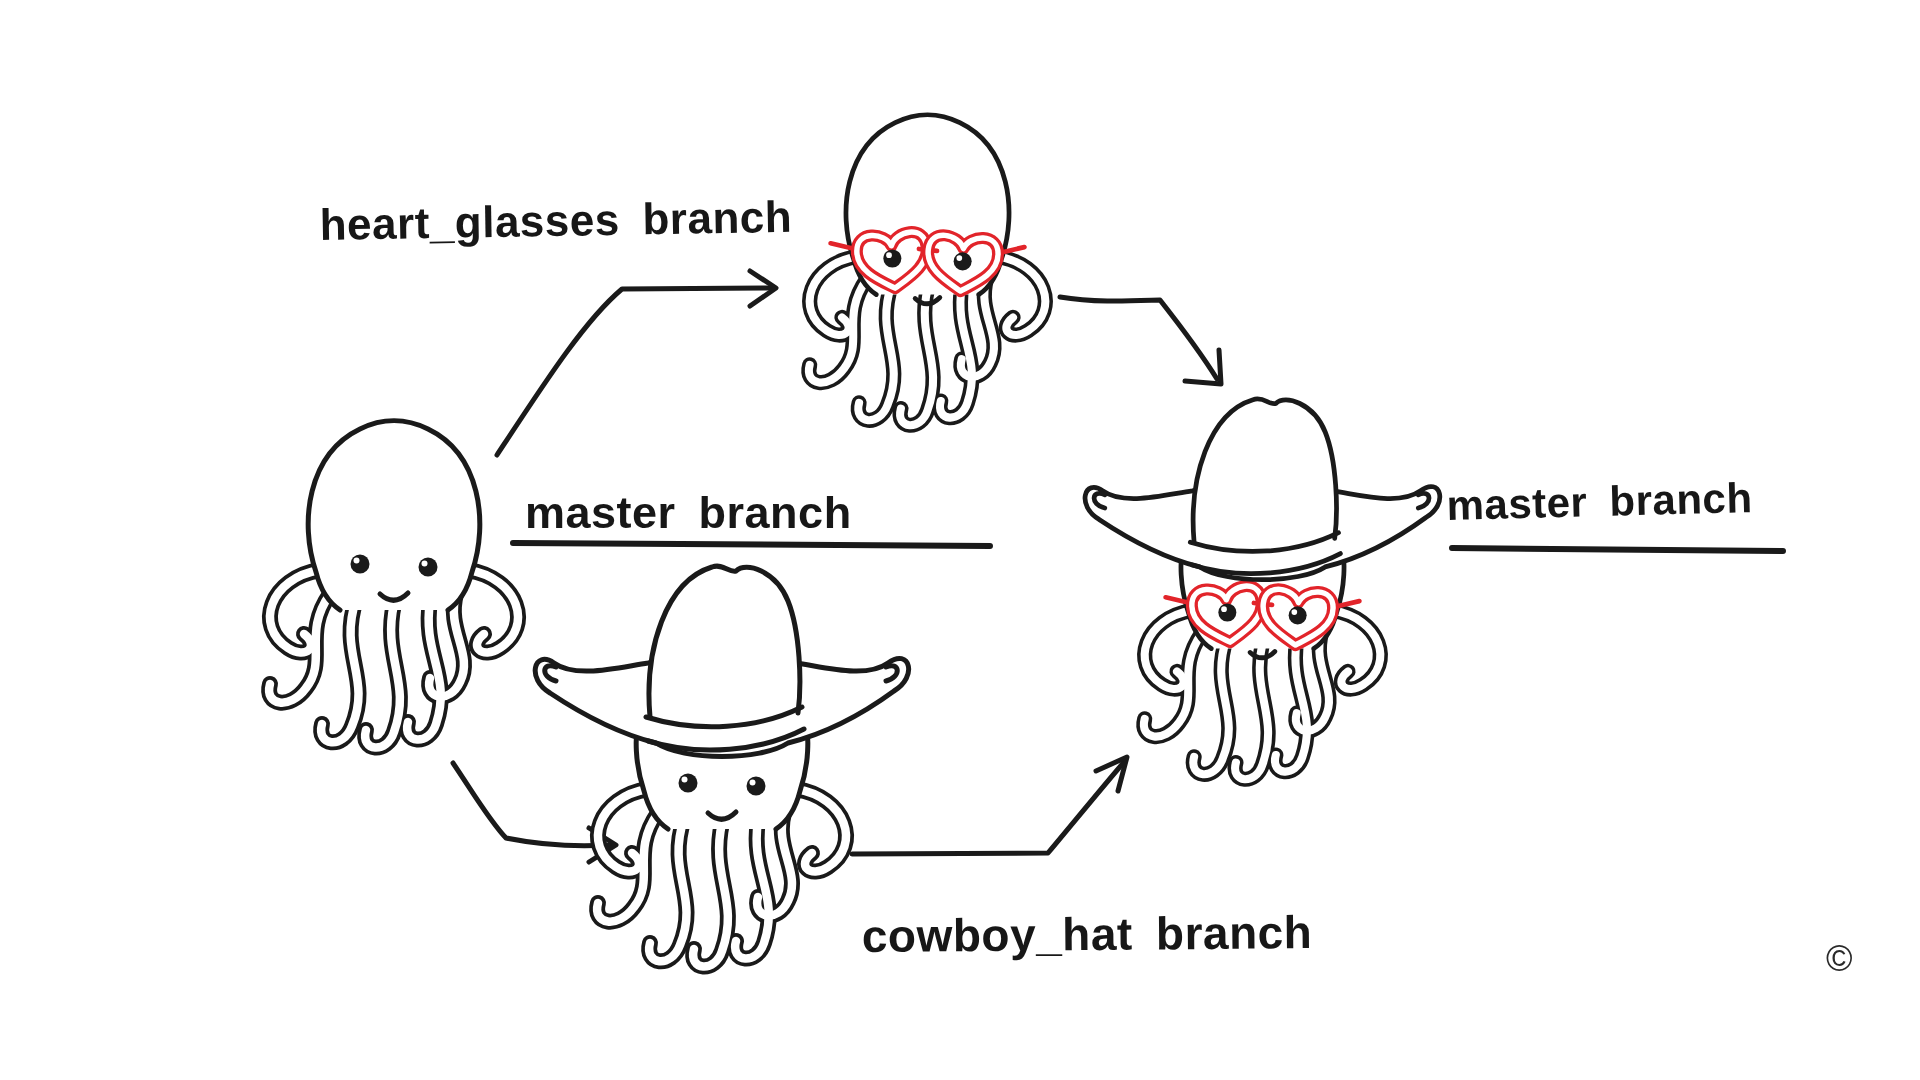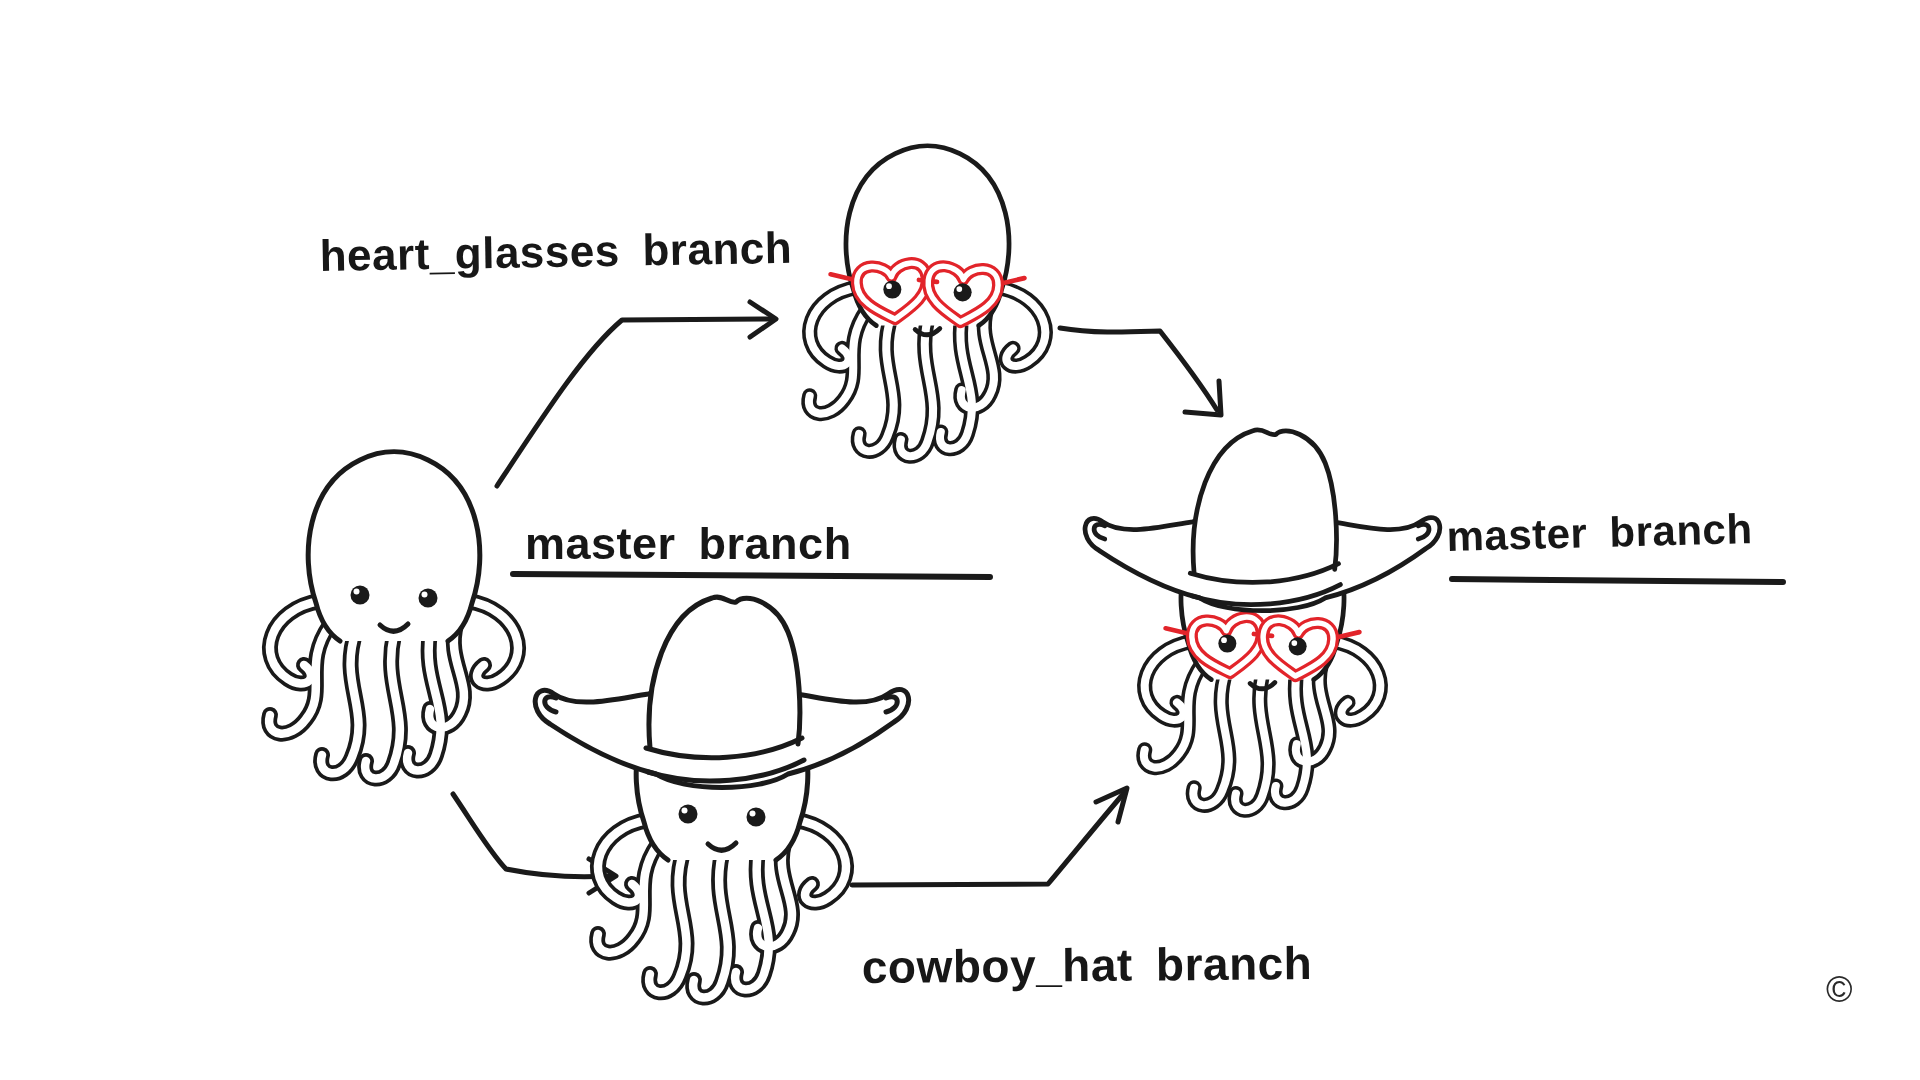--- a/index.html
+++ b/index.html
@@ -1,16 +1,16 @@
 <!DOCTYPE html>
 <html><head>
 <meta charset="utf-8">
 <style>
   html,body{margin:0;padding:0;background:#ffffff;}
-  .page{position:relative;width:1920px;height:1030px;background:#ffffff;overflow:hidden;margin-top:31px;}
+  .page{position:relative;width:1920px;height:1030px;background:#ffffff;overflow:hidden;}
   svg{display:block;width:1920px;height:1080px;}
 
   
   .ln{fill:none;stroke:#1a1a1a;stroke-width:5;stroke-linecap:round;stroke-linejoin:round;}
   .uline{fill:none;stroke:#1a1a1a;stroke-width:6;stroke-linecap:round;}
   .fillw{fill:#ffffff;stroke:#1a1a1a;stroke-width:5;stroke-linecap:round;stroke-linejoin:round;}
   .head-fill{fill:#ffffff;stroke:#1a1a1a;stroke-width:5;stroke-linecap:round;stroke-linejoin:round;}
   .tube-out{fill:none;stroke:#1a1a1a;stroke-width:16;stroke-linecap:round;stroke-linejoin:round;}
   .tube-in{fill:none;stroke:#ffffff;stroke-width:8.5;stroke-linecap:round;stroke-linejoin:round;}
   .red-out{fill:none;stroke:#e2242a;stroke-width:11;stroke-linecap:round;stroke-linejoin:round;}

